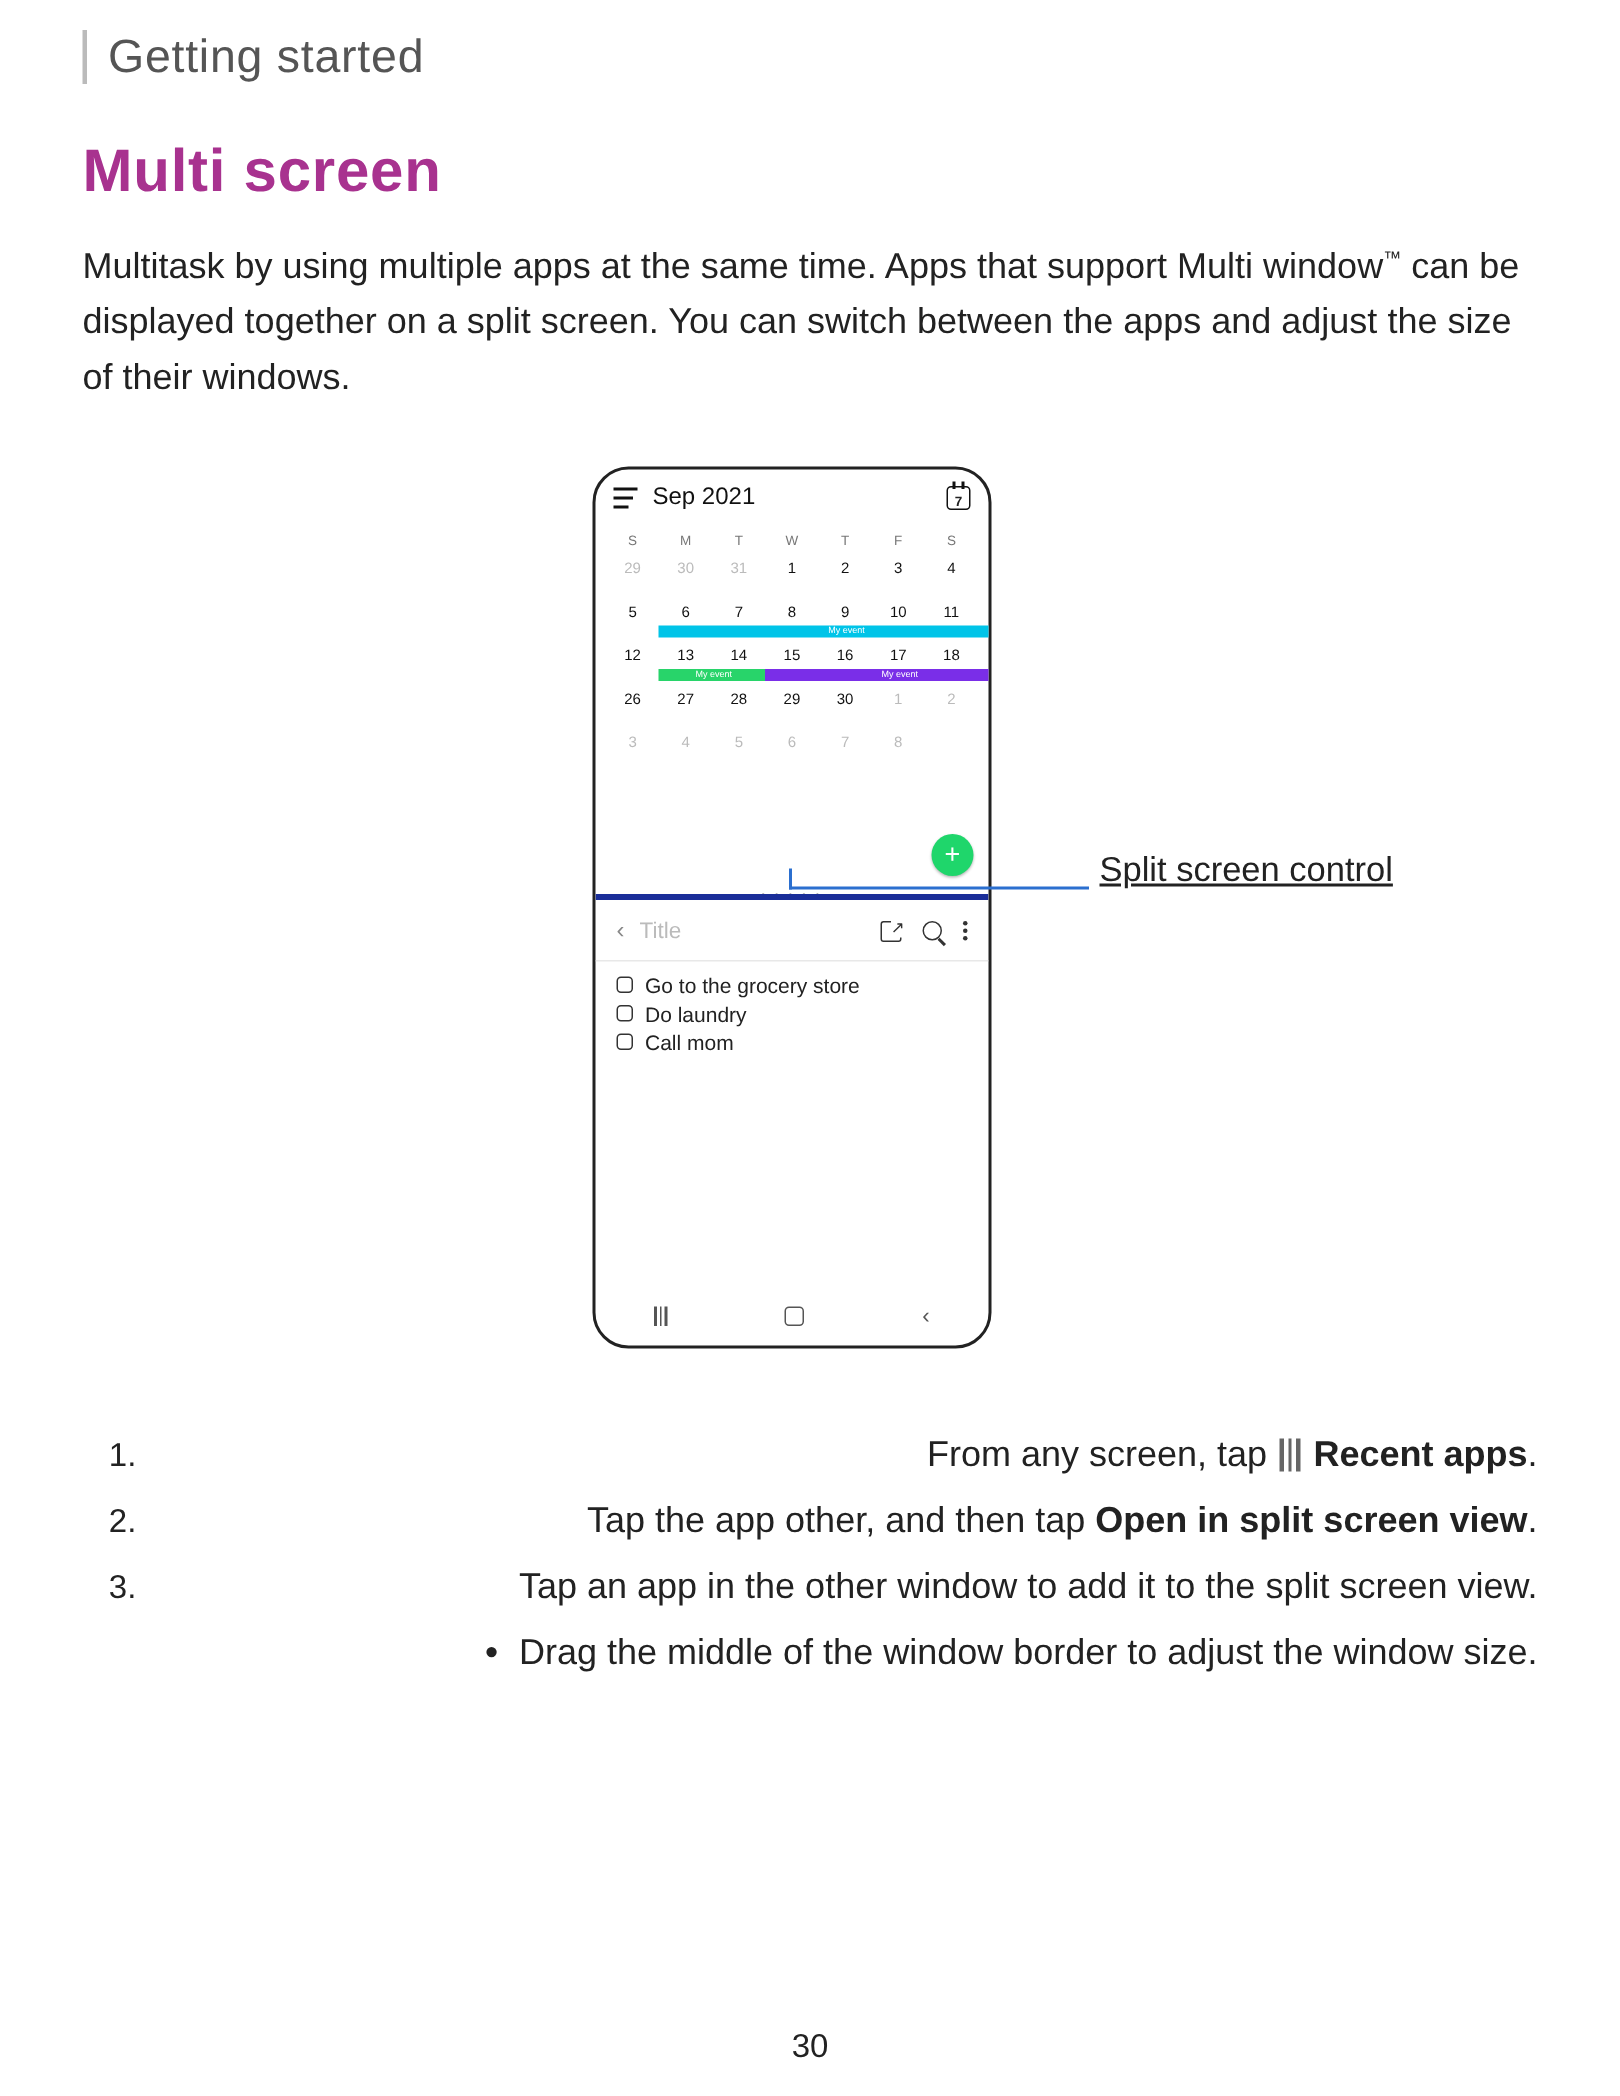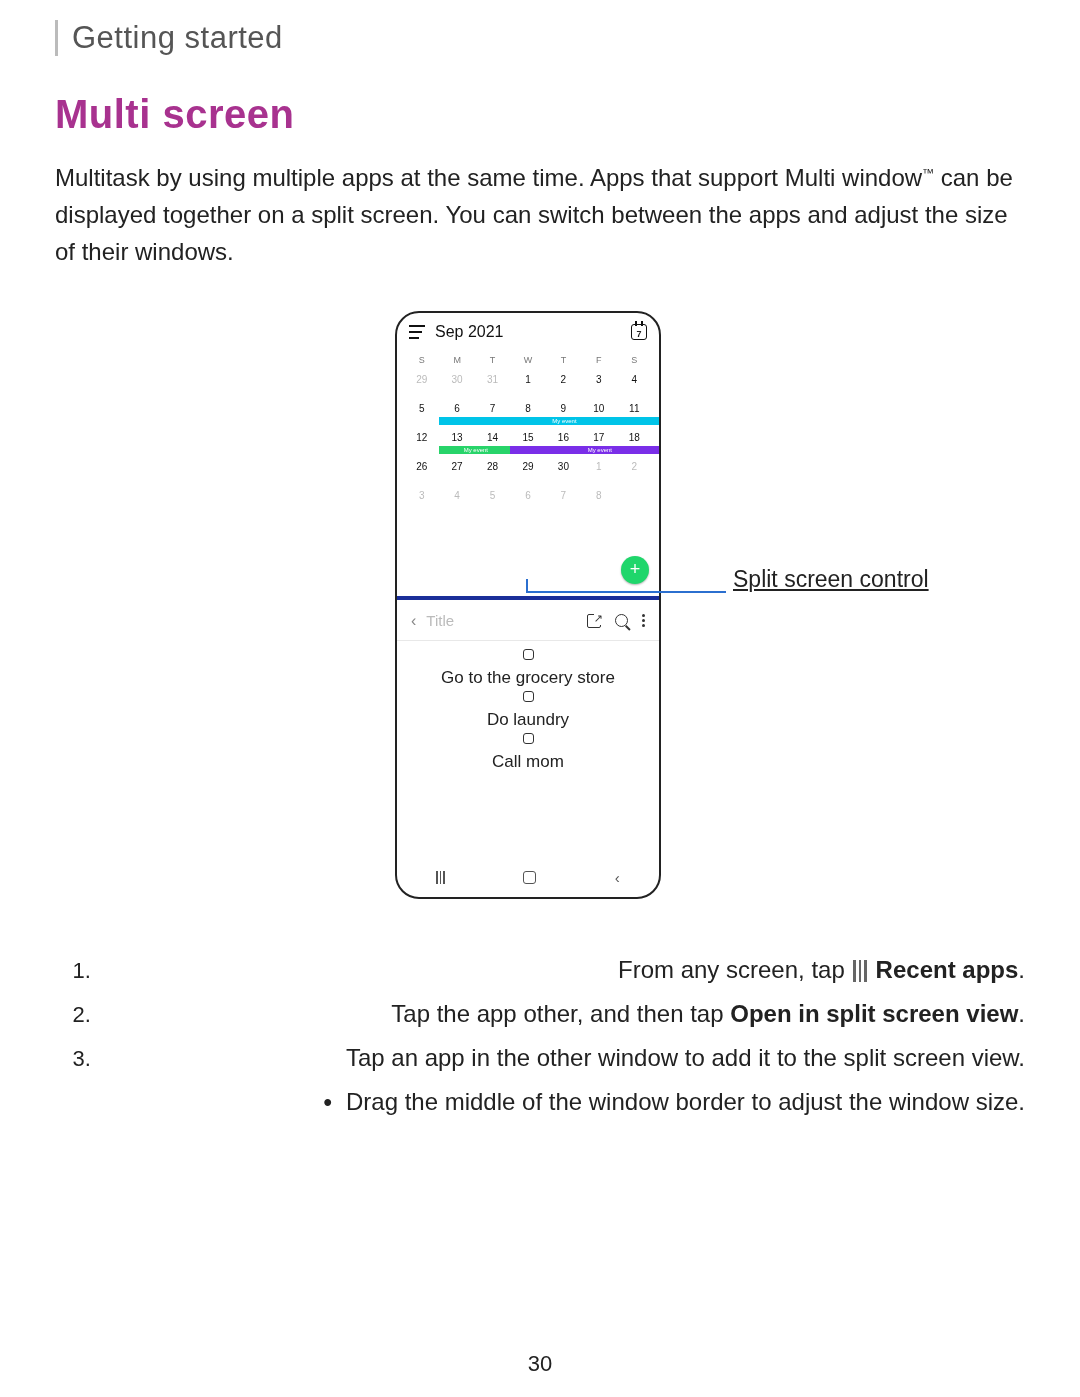--- a/index.html
+++ b/index.html
@@ -40,21 +40,21 @@
   .back { font-size:16px; color:#888; margin-right:10px; }
   .ntitle { font-size:15px; color:#bbb; flex:1; }
   .nicons { display:flex; gap:14px; color:#333; font-size:14px; }
   .share-icon { width:14px; height:14px; border:1.5px solid #333; border-radius:2px; position:relative; }
   .share-icon::after { content:"↗"; position:absolute; top:-3px; right:-3px; font-size:11px; background:#fff; }
   .search-icon { width:13px; height:13px; border:1.5px solid #333; border-radius:50%; position:relative; }
   .search-icon::after { content:""; position:absolute; width:6px; height:1.5px; background:#333; bottom:-3px; right:-4px; transform:rotate(45deg); }
   .more-icon { display:flex; flex-direction:column; gap:2px; justify-content:center; }
   .more-icon span { width:3px; height:3px; border-radius:50%; background:#333; }
   .checklist { padding:8px 14px; }
-  .check-row { display:flex; align-items:center; gap:8px; font-size:17px; color:#222; margin-bottom:3px;flex-direction:column; }
+  .check-row { display:flex; align-items:center; gap:8px; font-size:14px; color:#222; margin-bottom:3px; }
   .check-box { width:11px; height:11px; border:1.5px solid #333; border-radius:3px; flex-shrink:0; }
   .navbar { position:absolute; bottom:4px; left:0; right:0; height:30px; display:flex; align-items:center; justify-content:space-around; }
   .navbtn { color:#555; font-size:15px; }
   .nav-recent { display:inline-flex; gap:2px; }
   .nav-recent span { width:1.5px; height:13px; background:#555; }
   .nav-home { width:13px; height:13px; border:1.5px solid #555; border-radius:3px; }
   
   .callout-line { position:absolute; left:471px; top:280px; width:200px; height:2px; background:#2b6fcf; }
   .callout-line::before { content:""; position:absolute; left:0; top:0; width:2px; height:-0px; }
   .callout-vert { position:absolute; left:471px; top:268px; width:2px; height:14px; background:#2b6fcf; }

